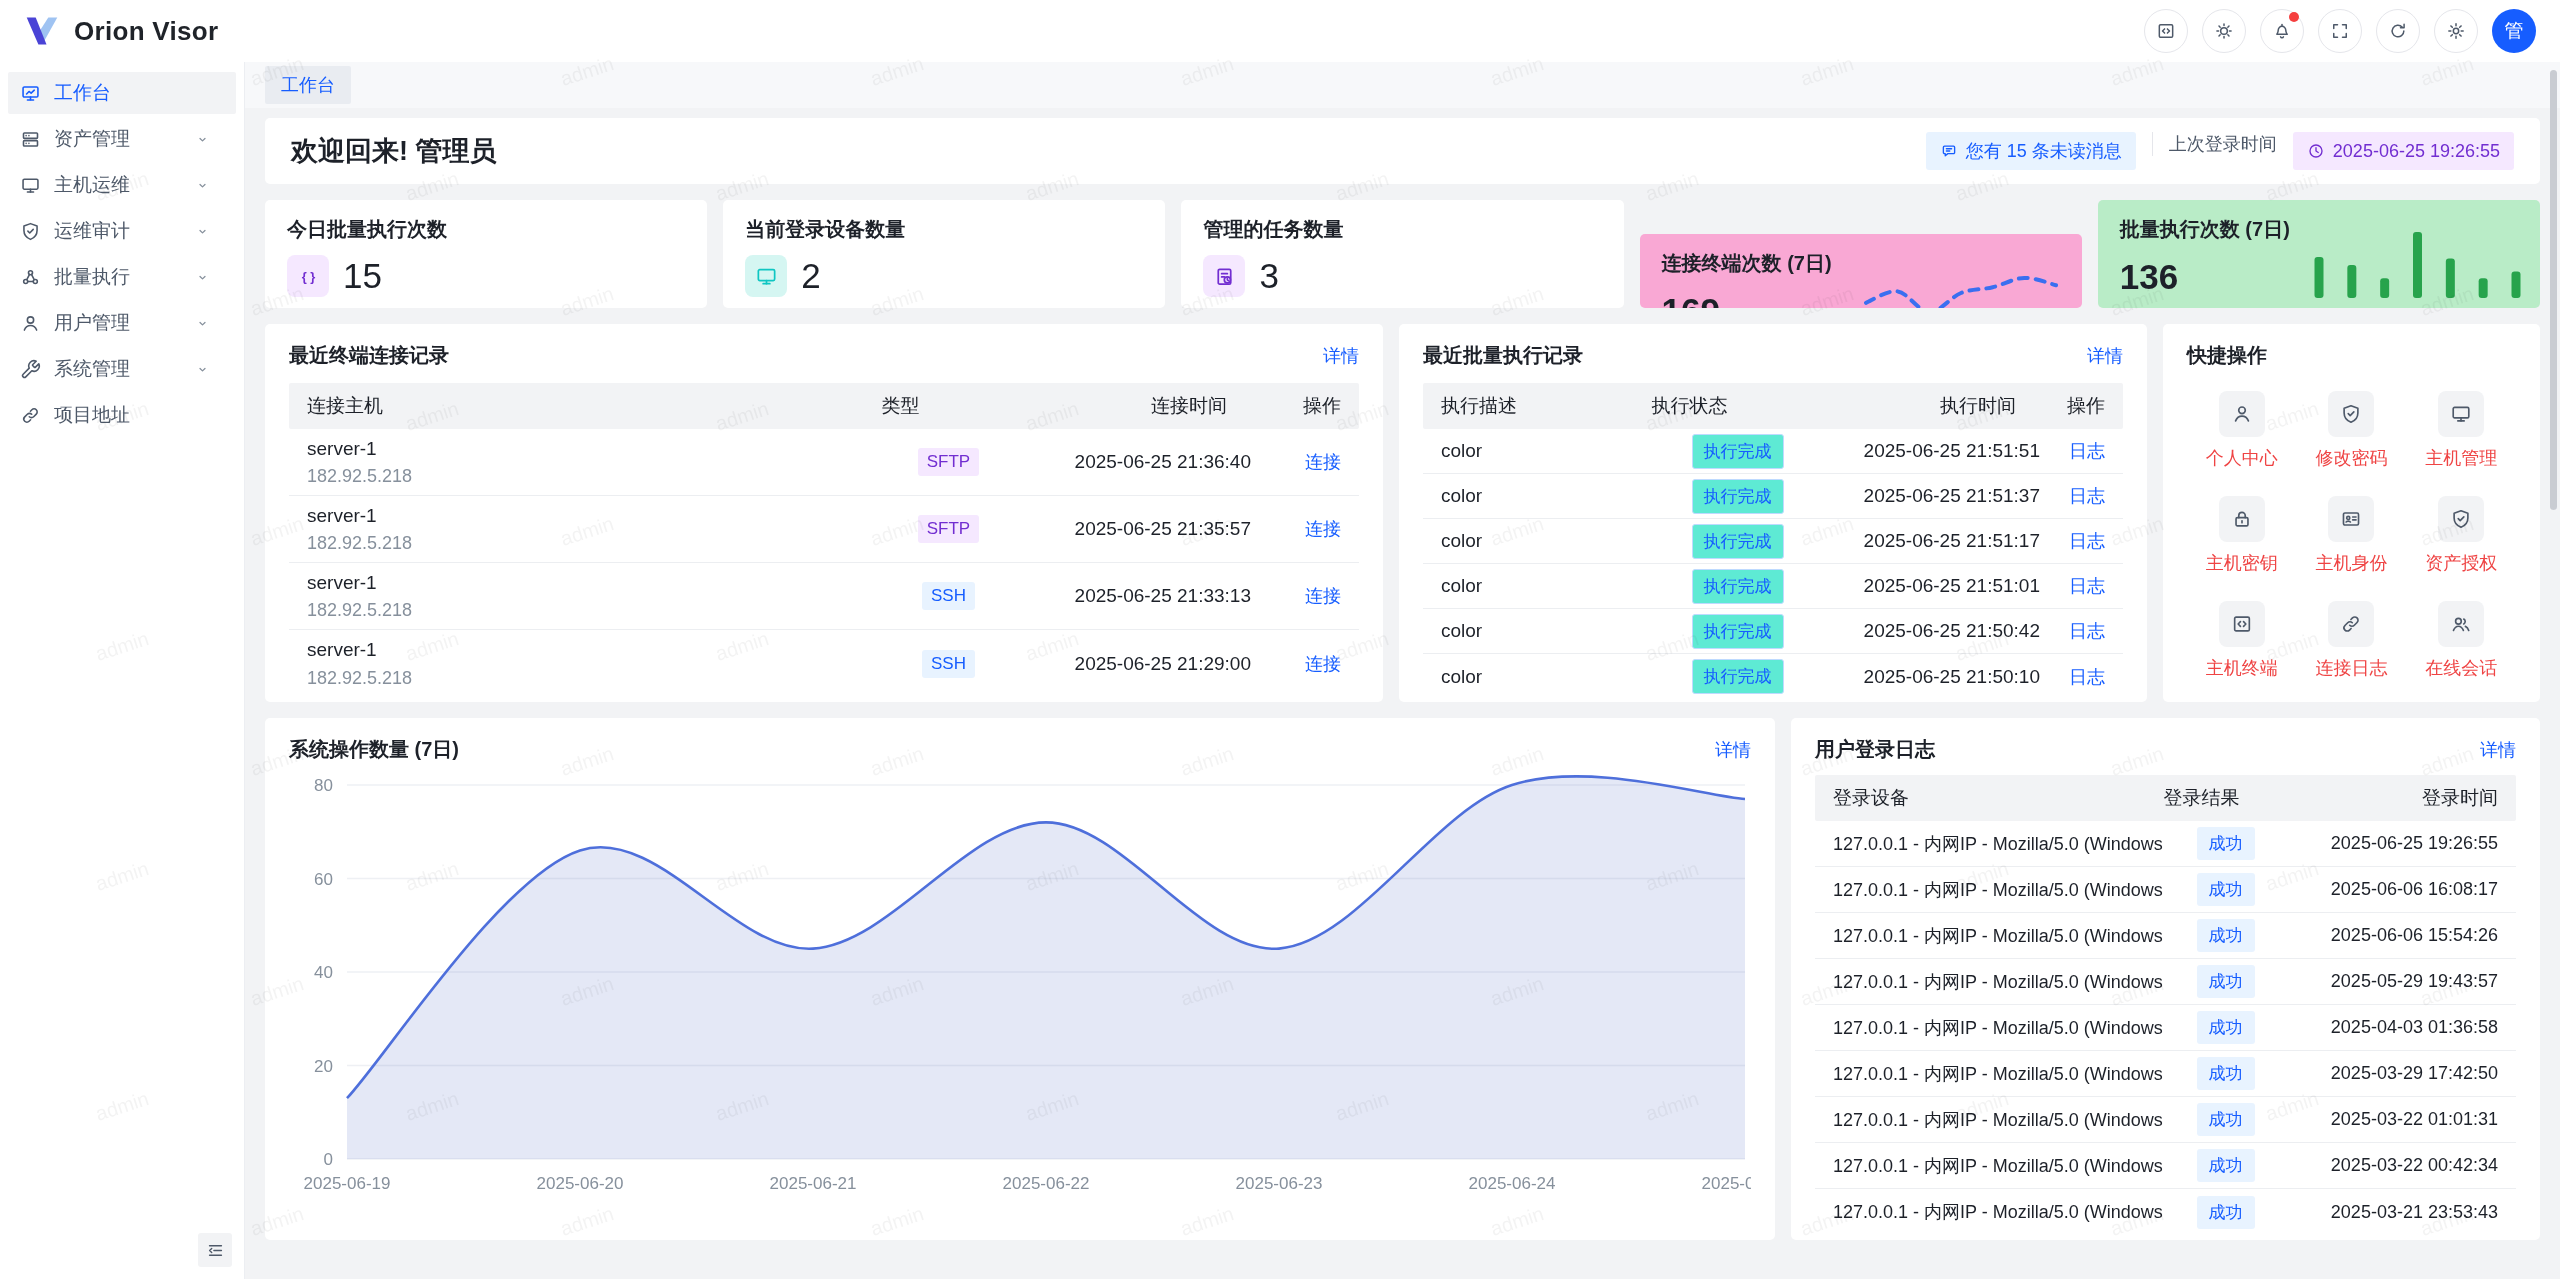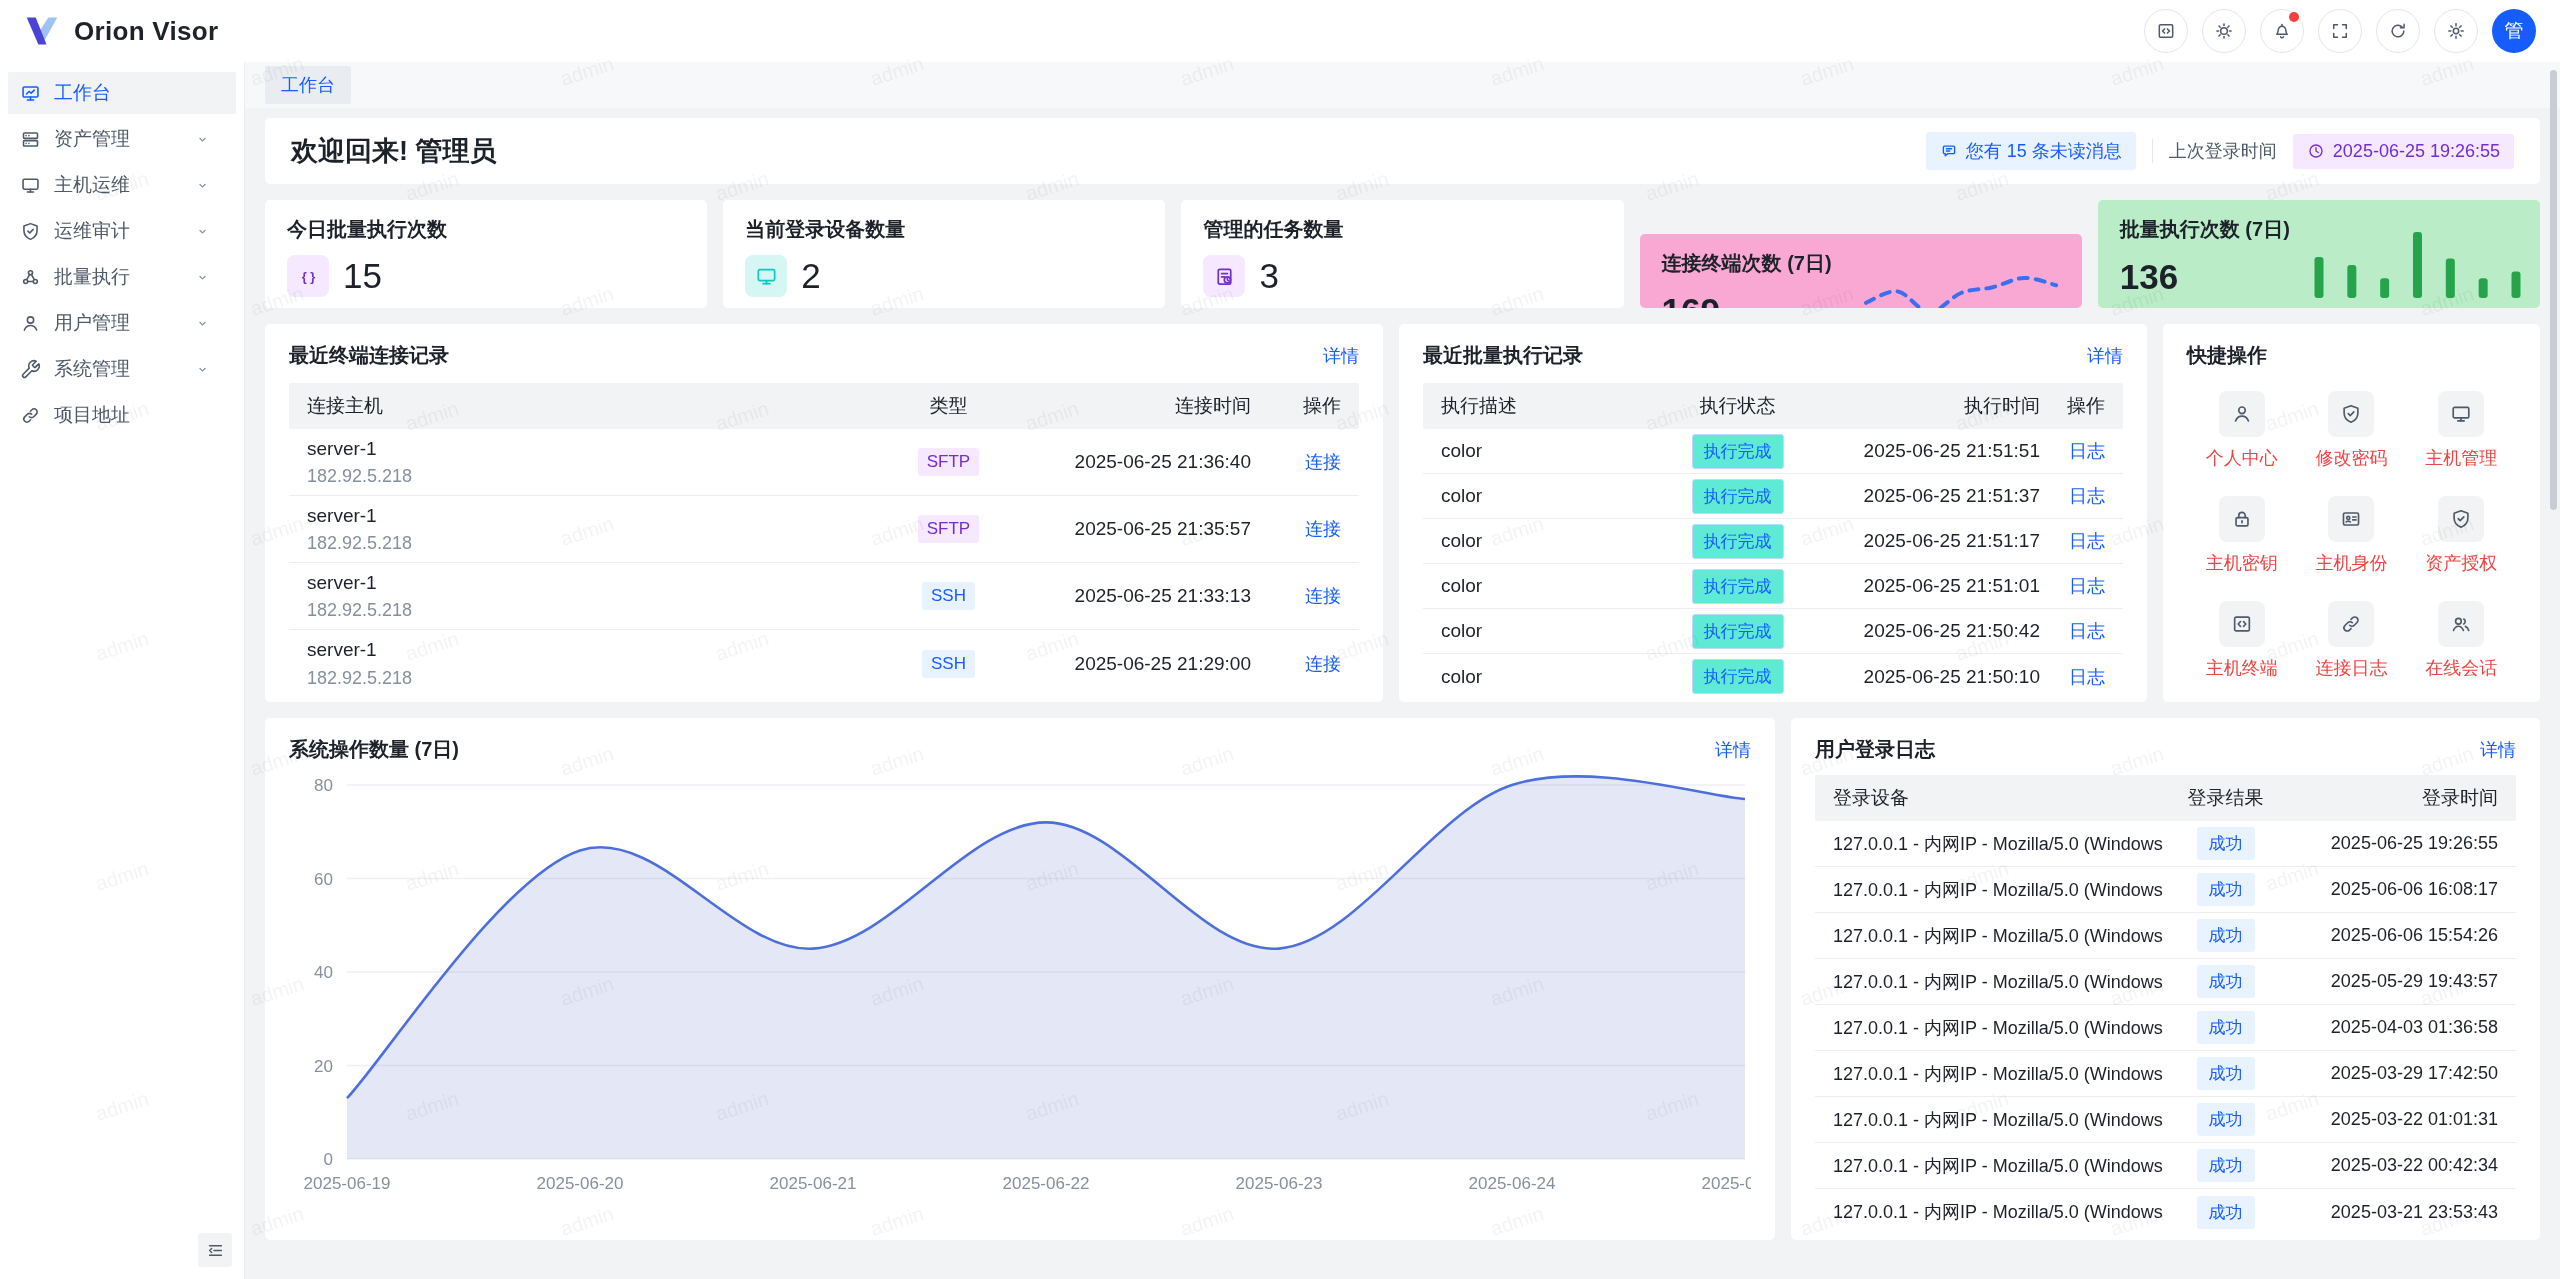--- a/index.html
+++ b/index.html
@@ -42,21 +42,21 @@
   .main { position:absolute; left:245px; top:62px; right:0; bottom:0; }
   .crumbbar { height:46px; background:#f7f8fa; display:flex; align-items:center; padding:0 20px; }
   .crumb { background:#e9ecf1; color:#165dff; font-size:18px; padding:7px 16px; border-radius:2px; cursor:pointer; }
   .content { position:absolute; top:46px; left:0; right:0; bottom:0; padding:10px 20px 0;
     display:flex; flex-direction:column; gap:16px; }
   .card { background:#fff; border-radius:5px; }
 
   
   .welcome { height:66px; display:flex; align-items:center; justify-content:space-between; padding:0 26px; }
   .welcome-title { font-size:27px; font-weight:600; }
-  .welcome-right { display:flex; align-items:center; gap:16px; font-size:18px; }
+  .welcome-right { display:flex; gap:16px; font-size:18px; }
   .pill { display:inline-flex; align-items:center; gap:8px; padding:7px 14px; border-radius:3px; }
   .pill .ic { width:18px; height:18px; }
   .pill-blue { background:#e8f3ff; color:#165dff; }
   .pill-purple { background:#f5e8ff; color:#722ed1; }
   .vdiv { width:1px; height:24px; background:#e5e6eb; }
   .muted { color:#4e5969; }
 
   
   .stats-row { height:108px; display:flex; gap:16px; }
   .stat-card { flex:1; padding:16px 22px; position:relative; }
@@ -77,21 +77,21 @@
   .link { color:#165dff; font-size:18px; cursor:pointer; }
   .thead { background:#f2f3f5; border-radius:2px; color:#1d2129; font-size:19px; }
   .trow { border-bottom:1px solid #eceef1; }
   .trow:last-child { border-bottom:none; }
   .grid-a { display:grid; grid-template-columns:1fr 115px 245px 90px; align-items:center; padding:0 18px; }
   .grid-b { display:grid; grid-template-columns:1fr 135px 235px 65px; align-items:center; padding:0 18px; }
   .grid-l { display:grid; grid-template-columns:1fr 115px 215px; align-items:center; padding:0 18px; }
   .col-c { text-align:center; }
   .col-r { text-align:right; }
   .thead { height:46px; }
-  .grid-a.thead,.grid-b.thead,.grid-l.thead { display:grid; }
+  .grid-a.thead,.grid-b.thead,.grid-l.thead { display:grid;gap:24px; }
   .host-name { font-size:19px; color:#1d2129; line-height:1.35; }
   .host-ip { font-size:18px; color:#86909c; line-height:1.35; margin-top:3px; }
   .cell { font-size:19px; }
   .tag { display:inline-block; font-size:17px; padding:4px 9px; border-radius:3px; }
   .tag-ssh { background:#e8f3ff; color:#165dff; }
   .tag-sftp { background:#f5e8ff; color:#722ed1; }
   .tag-exec { background:#5eead4; color:#165dff; border:1px solid #bedaff; padding:5px 11px; }
   .tag-ok { background:#e8f3ff; color:#165dff; padding:5px 12px; }
 
   .panel-terminal { width:1118px; flex:none; }

